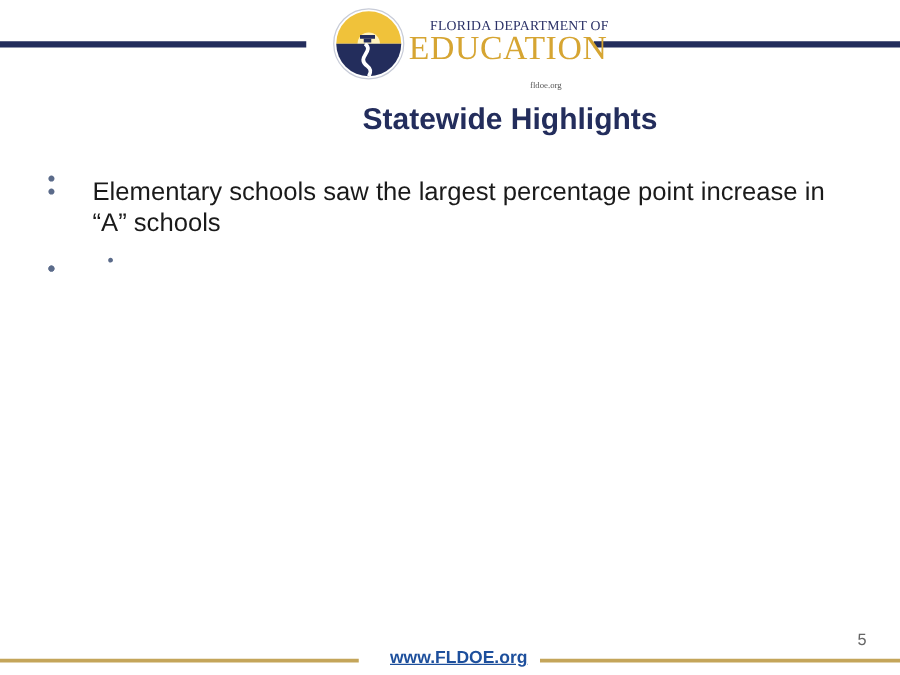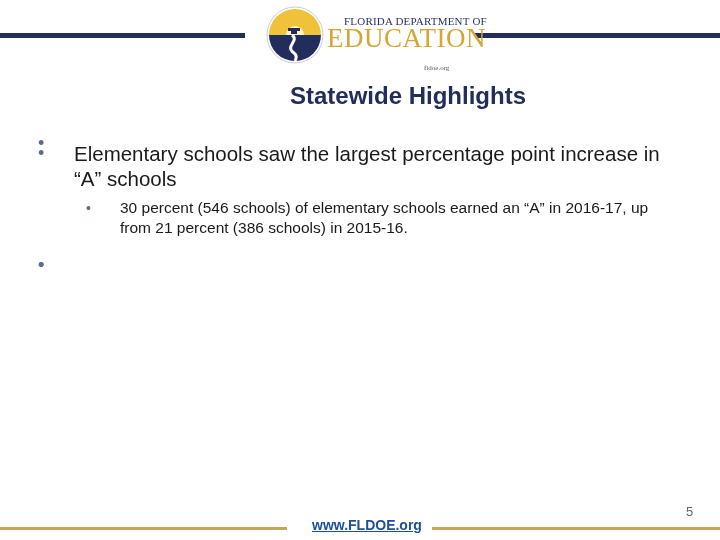--- a/index.html
+++ b/index.html
@@ -51,21 +51,20 @@
 <div class="bullets">
   <div class="b1">
     <span class="dot">•</span>
   </div>
   <div class="b1">
     <span class="dot">•</span>
     <span>Elementary schools saw the largest percentage point increase in “A” schools</span>
   </div>
   <div class="b2">
     <span class="dot">•</span>
-    <span>30 percent (546 schools) of elementary schools earned an “A” in 2016-17, up from 21 percent (386 schools) in 2015-16.</span>
   </div>
   <div class="b1">
     <span class="dot">•</span>
   </div>
   <div class="b1">
     <span class="dot">•</span>
   </div>
 </div>
 
 <div class="rule-bot left"></div>

